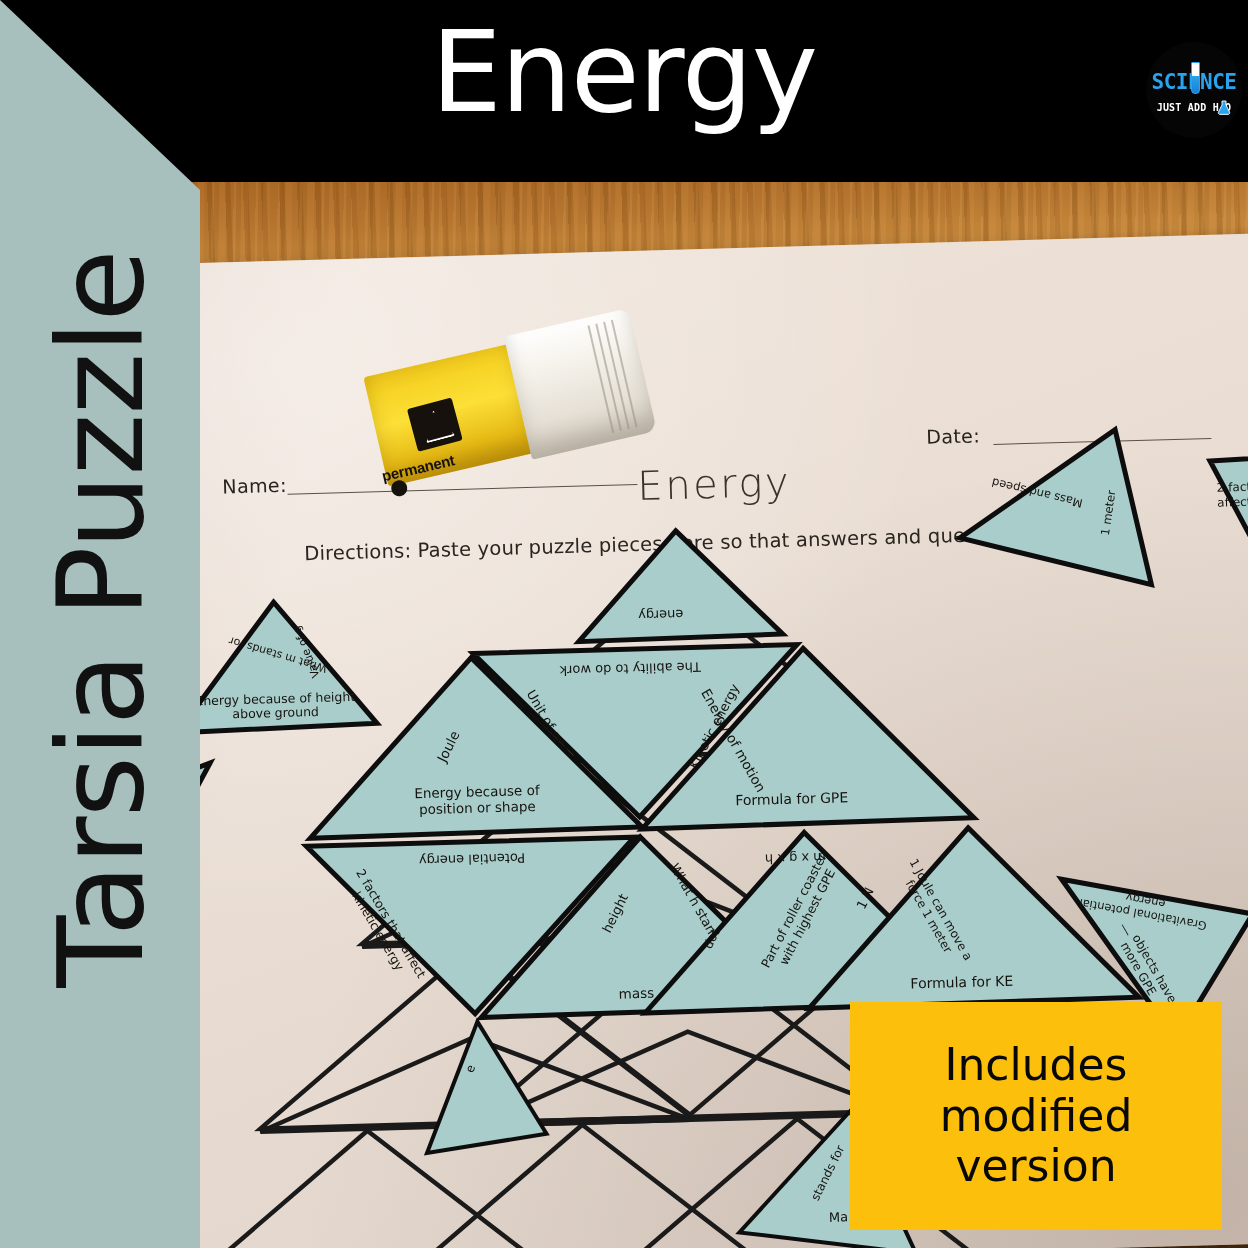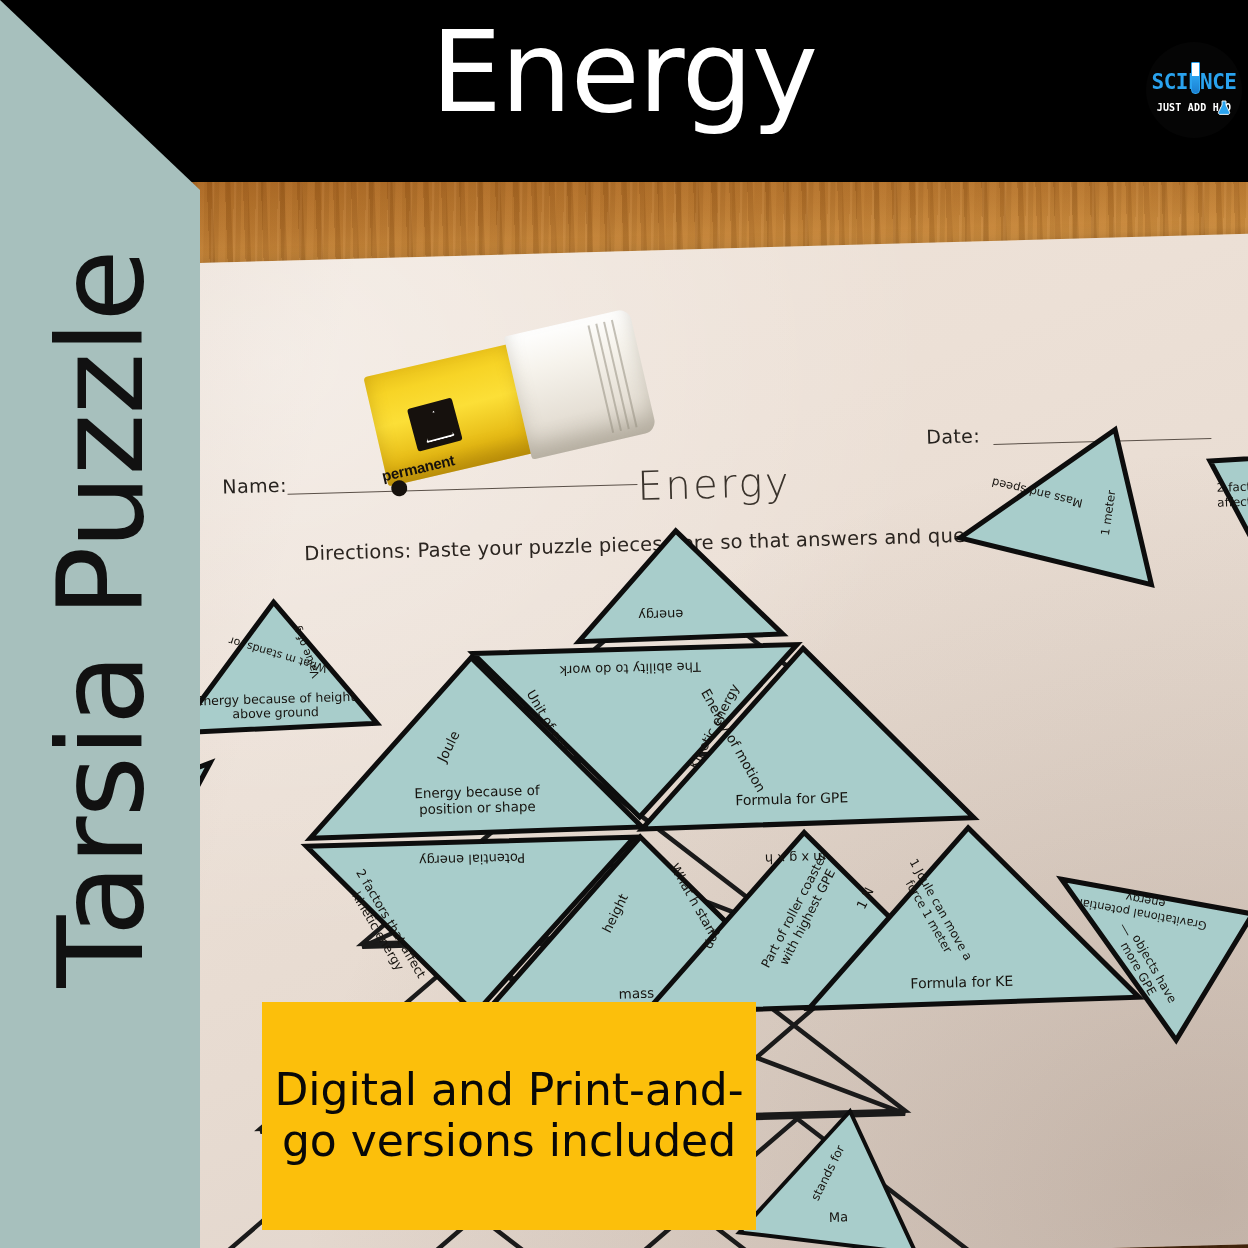--- a/index.html
+++ b/index.html
@@ -319,15 +319,15 @@
     <div class="logo-sub">JUST ADD H₂O</div>
     <svg class="logo-flask" viewBox="0 0 14 15">
       <path d="M5 1 h4 v4 l3.5 7 a1.6 1.6 0 0 1 -1.4 2.4 h-8.2 A1.6 1.6 0 0 1 1.5 12 L5 5 Z" fill="#2aa3ef" stroke="#ffffff" stroke-width="0.9"></path>
     </svg>
   </div>
 
   <div class="sidebar">
     <div class="sidebar-label">Tarsia Puzzle</div>
   </div>
 
-  <div class="callout callout-1">Digital and Print-and-go versions included</div>
+  <div class="callout callout-2">Includes modified version</div>
 
 </div>
 
 </body></html>

